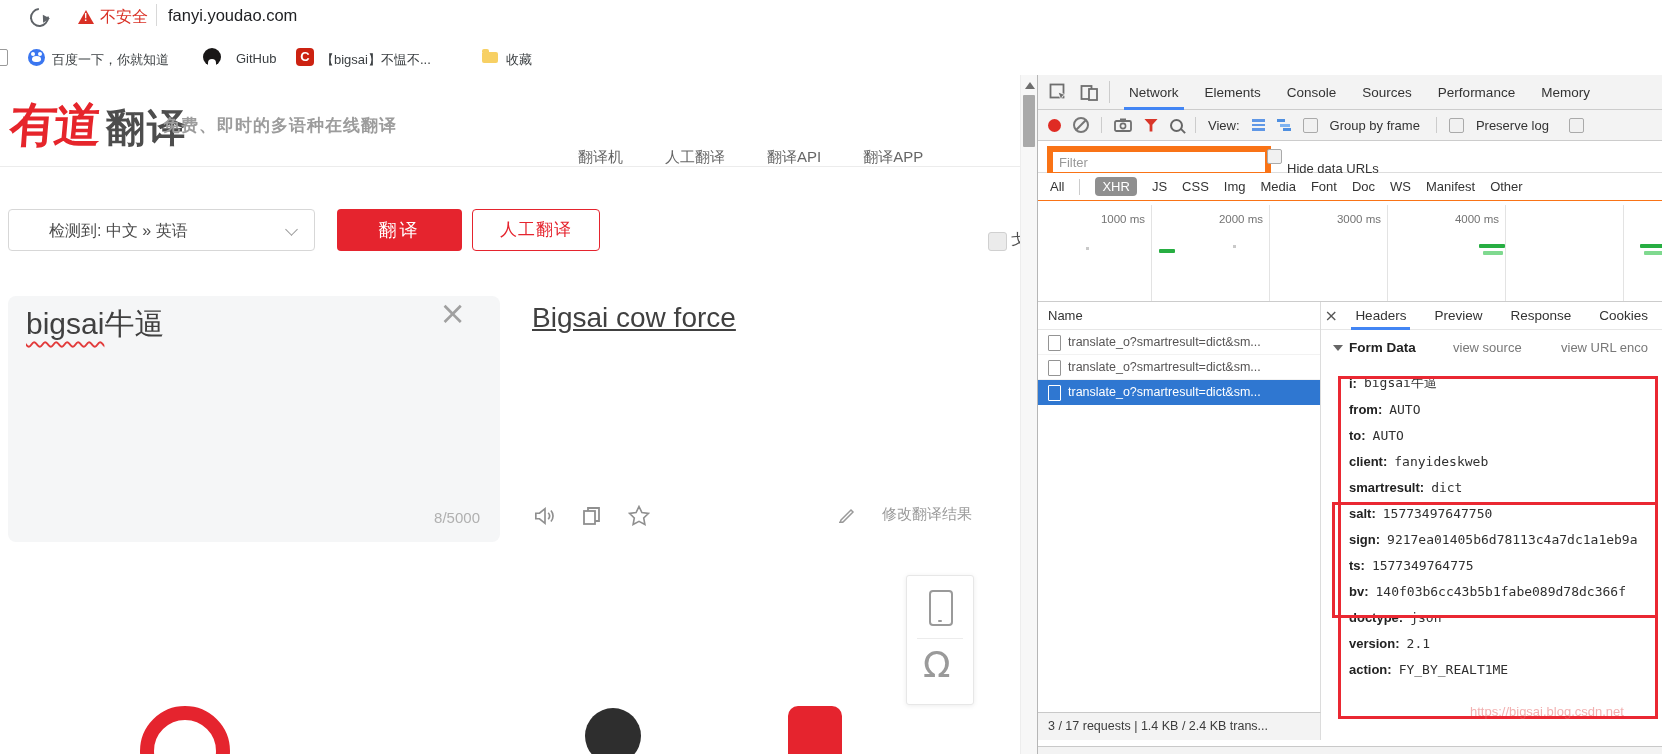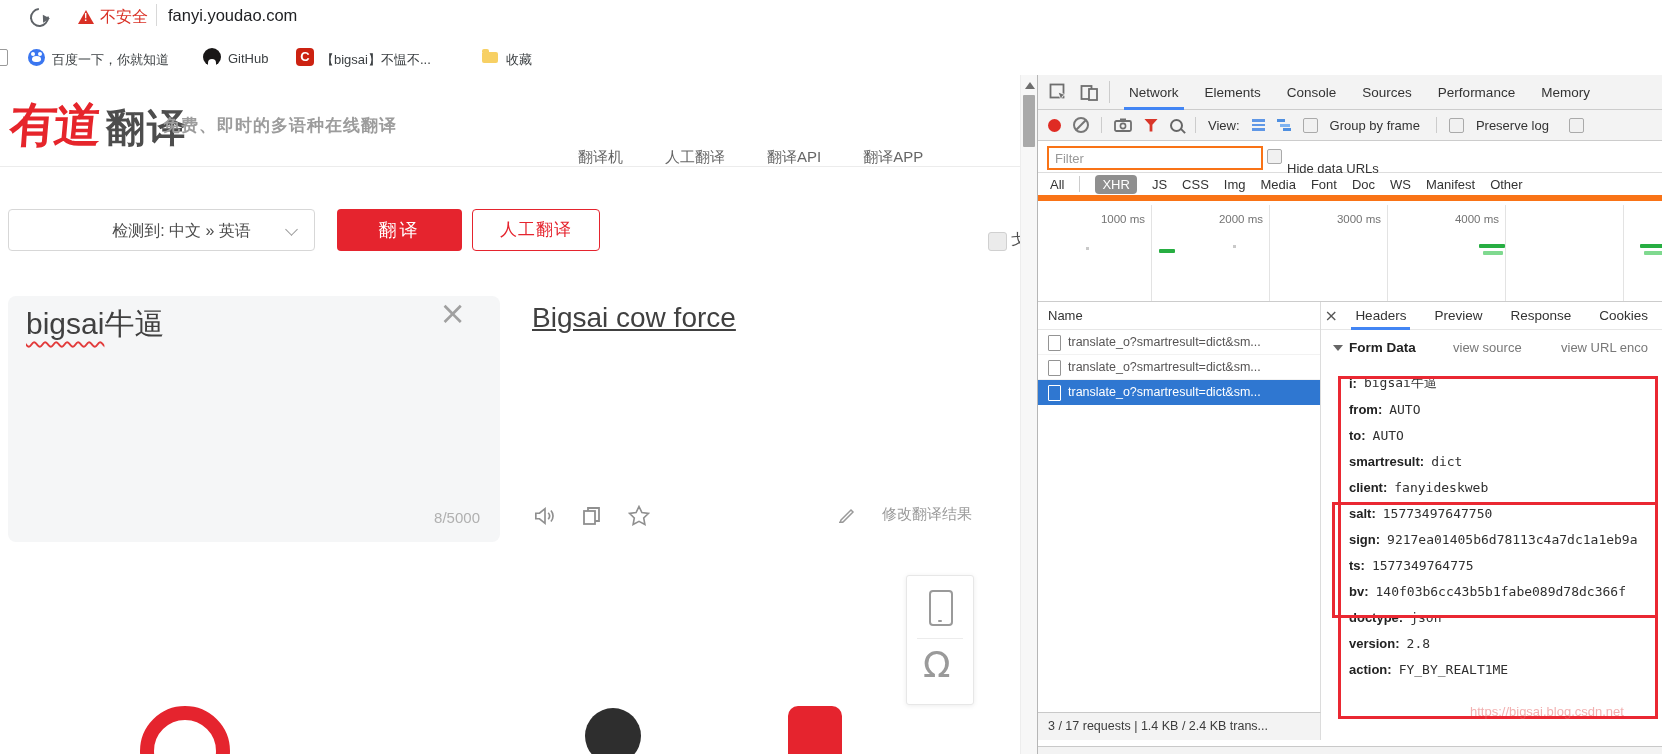--- a/index.html
+++ b/index.html
@@ -16,35 +16,35 @@
   .url-text{left:168px;top:6px;font-size:16.5px;color:#202124;}
   .bookmarks{left:0;top:40px;width:1020px;height:35px;}
   .bm-frag{left:-6px;top:9px;width:12px;height:15px;border:1.5px solid #9a9a9a;border-radius:2px;}
   .bm-label{font-size:13px;color:#3c4043;}
   .baidu-icon{left:28px;top:9px;width:17px;height:17px;border-radius:50%;background:#3a76f0;}
   .baidu-icon::after{content:"";position:absolute;left:4px;top:7px;width:9px;height:6px;background:#fff;border-radius:50% 50% 40% 40%;}
   .baidu-icon::before{content:"";position:absolute;left:3px;top:3px;width:4px;height:4px;background:#fff;border-radius:50%;box-shadow:7px 0 0 #fff;}
   .bm1{left:52px;top:11px;}
   .gh-icon{left:203px;top:8px;width:18px;height:18px;background:#191717;border-radius:50%;}
   .gh-icon::after{content:"";position:absolute;left:5px;top:11px;width:8px;height:7px;background:#fff;border-radius:4px 4px 0 0;}
-  .bm2{left:228px;top:11px;text-align:right;}
+  .bm2{left:236px;top:11px;text-align:right;}
   .csdn-icon{left:296px;top:8px;width:18px;height:18px;background:#c21; border-radius:4px;color:#fff;font-weight:bold;font-size:13px;text-align:center;line-height:18px;}
   .bm3{left:321px;top:11px;}
   .folder-icon{left:482px;top:12px;width:16px;height:11px;background:#f7d064;border-radius:1px 2px 2px 2px;}
   .folder-icon::before{content:"";position:absolute;left:0;top:-3px;width:7px;height:3px;background:#f7d064;border-radius:2px 2px 0 0;}
   .bm4{left:506px;top:11px;}
   
   .yd-logo{left:10px;top:94px;display:flex;align-items:baseline;}
   .yd-logo-main{font-size:47px;font-weight:900;color:#e6252b;letter-spacing:-3px;transform:skewX(-5deg);font-family:"Liberation Serif",serif;}
   .yd-logo-sub{font-size:39px;font-weight:700;color:#4d4d4d;margin-left:8px;letter-spacing:2px;}
   .yd-tagline{left:163px;top:114px;font-size:17px;font-weight:700;color:#9c9c9c;letter-spacing:1px;}
   .yd-nav{left:578px;top:112px;display:flex;gap:42px;font-size:15px;color:#666;}
   .yd-nav span{cursor:pointer;margin-top:36px;}
   .hdr-line{left:0;top:166px;width:1020px;height:1px;background:#ececec;}
-  .lang-select{left:8px;top:209px;width:307px;height:42px;border:1px solid #d7d7d7;border-radius:4px;background:#fff;font-size:16px;color:#4c4c4c;line-height:42px;padding-left:40px;box-sizing:border-box;text-align:center;}
+  .lang-select{left:8px;top:209px;width:307px;height:42px;border:1px solid #d7d7d7;border-radius:4px;background:#fff;font-size:16px;color:#4c4c4c;line-height:42px;padding-left:40px;box-sizing:border-box;}
   .chev{position:absolute;right:18px;top:15px;width:8px;height:8px;border-right:1.5px solid #999;border-bottom:1.5px solid #999;transform:rotate(45deg);}
   .btn-translate{left:337px;top:209px;width:125px;height:42px;background:#e5242e;border-radius:4px;color:#fff;font-size:18px;letter-spacing:3px;text-align:center;line-height:42px;cursor:pointer;}
   .btn-human{left:472px;top:209px;width:128px;height:42px;border:1px solid #e5242e;border-radius:4px;color:#e5242e;font-size:17px;letter-spacing:1px;text-align:center;line-height:40px;box-sizing:border-box;background:#fff;cursor:pointer;}
   .pg-checkbox{left:988px;top:232px;width:17px;height:17px;background:#ebebeb;border:1px solid #d0d0d0;border-radius:3px;}
   .pg-checkbox-label{left:1011px;top:230px;font-size:16px;color:#4c4c4c;}
   .src-panel{left:8px;top:296px;width:492px;height:246px;background:#f5f6f7;border-radius:8px;}
   .src-text{position:absolute;left:18px;top:8px;font-size:30px;color:#404040;}
   .src-latin{text-decoration:underline wavy #e23b3b;text-decoration-thickness:2px;text-underline-offset:7px;}
   .src-clear{position:absolute;right:34px;top:-2px;font-size:32px;color:#a0a0a0;cursor:pointer;font-family:"DejaVu Sans",sans-serif;}
   .src-count{position:absolute;right:20px;bottom:16px;font-size:15px;color:#b0b0b0;}
@@ -81,25 +81,25 @@
   .mag::after{content:"";position:absolute;left:8px;top:9px;width:6px;height:2px;background:#666;transform:rotate(45deg);}
   .list-ic{display:flex;flex-direction:column;gap:2px;cursor:pointer;}
   .list-ic i{display:block;width:13px;height:2.5px;background:#5f97e6;}
   .wf-ic{position:relative;width:14px;height:12px;cursor:pointer;}
   .wf-ic i{position:absolute;height:3px;background:#7eb3f1;}
   .wf-ic i:nth-child(1){left:0;top:0;width:8px;background:#4f8fe0;}
   .wf-ic i:nth-child(2){left:3px;top:4.5px;width:10px;}
   .wf-ic i:nth-child(3){left:6px;top:9px;width:8px;background:#4f8fe0;}
   .cb{width:13px;height:13px;border:1px solid #aaa;border-radius:2px;background:#f1f1f1;cursor:pointer;flex:none;}
   .dt-filterrow{position:absolute;left:0;top:66px;width:100%;height:32px;background:#fff;border-bottom:1px solid #ddd;box-sizing:border-box;}
-  .filter-input{position:absolute;left:9px;top:5px;width:200px;height:20px;border:2px solid #f97316;font-size:13px;padding:0 6px;color:#333;font-family:"Liberation Sans",sans-serif;}
+  .filter-input{position:absolute;left:9px;top:5px;width:200px;height:20px;border:6px solid #f97316;font-size:13px;padding:0 6px;color:#333;font-family:"Liberation Sans",sans-serif;}
   .filter-input::placeholder{color:#999;}
   .hide-cb{position:absolute;left:229px;top:8px;}
   .hide-lbl{position:absolute;left:249px;top:20px;font-size:13px;color:#333;}
-  .dt-typerow{position:absolute;left:0;top:98px;width:100%;height:28px;display:flex;align-items:center;gap:15px;padding-left:12px;box-sizing:border-box;font-size:13px;color:#333;border-bottom:6px solid #f97316;background:#fff;}
+  .dt-typerow{position:absolute;left:0;top:98px;width:100%;height:28px;display:flex;align-items:center;gap:15px;padding-left:12px;box-sizing:border-box;font-size:13px;color:#333;border-bottom:1px solid #f97316;background:#fff;}
   .type-item{cursor:pointer;}
   .type-item.sel{background:#8f8f8f;color:#fff;border-radius:4px;padding:2px 7px;}
   .overview{position:absolute;left:0;top:126px;width:100%;height:101px;background:#fff;border-bottom:1px solid #ccc;box-sizing:border-box;overflow:hidden;}
   .ov-div{position:absolute;top:4px;bottom:0;width:1px;background:#e3e3e3;}
   .ov-lbl{position:absolute;top:12px;width:70px;text-align:right;font-size:11.5px;color:#737373;}
   .gbar{position:absolute;height:4px;border-radius:1px;}
   .gdot{position:absolute;width:3px;height:3px;background:#c9c9c9;}
   .dt-main{position:absolute;left:0;top:227px;width:100%;height:410px;}
   .name-col{position:absolute;left:0;top:0;width:283px;height:100%;border-right:1px solid #dcdcdc;box-sizing:border-box;}
   .name-hdr{position:absolute;left:0;top:0;width:100%;height:28px;border-bottom:1px solid #e6e6e6;font-size:13px;color:#333;line-height:28px;padding-left:10px;box-sizing:border-box;}
@@ -363,28 +363,28 @@
             </div>
           <div class="fd-row">
               <span class="fd-key">from:</span>
               <span class="fd-val">AUTO</span>
             </div>
           <div class="fd-row">
               <span class="fd-key">to:</span>
               <span class="fd-val">AUTO</span>
             </div>
           <div class="fd-row">
+              <span class="fd-key">client:</span>
+              <span class="fd-val">fanyideskweb</span>
+            </div>
+          <div class="fd-row">
               <span class="fd-key">smartresult:</span>
               <span class="fd-val">dict</span>
             </div>
           <div class="fd-row">
-              <span class="fd-key">client:</span>
-              <span class="fd-val">fanyideskweb</span>
-            </div>
-          <div class="fd-row">
               <span class="fd-key">salt:</span>
               <span class="fd-val">15773497647750</span>
             </div>
           <div class="fd-row">
               <span class="fd-key">sign:</span>
               <span class="fd-val">9217ea01405b6d78113c4a7dc1a1eb9a</span>
             </div>
           <div class="fd-row">
               <span class="fd-key">ts:</span>
               <span class="fd-val">1577349764775</span>
@@ -392,21 +392,21 @@
           <div class="fd-row">
               <span class="fd-key">bv:</span>
               <span class="fd-val">140f03b6cc43b5b1fabe089d78dc366f</span>
             </div>
           <div class="fd-row">
               <span class="fd-key">doctype:</span>
               <span class="fd-val">json</span>
             </div>
           <div class="fd-row">
               <span class="fd-key">version:</span>
-              <span class="fd-val">2.8</span>
+              <span class="fd-val">2.1</span>
             </div>
           <div class="fd-row">
               <span class="fd-key">action:</span>
               <span class="fd-val">FY_BY_REALT1ME</span>
             </div>
         </div>
       </div>
     </div>
 
     <div class="abs redbox rb-outer"></div>

